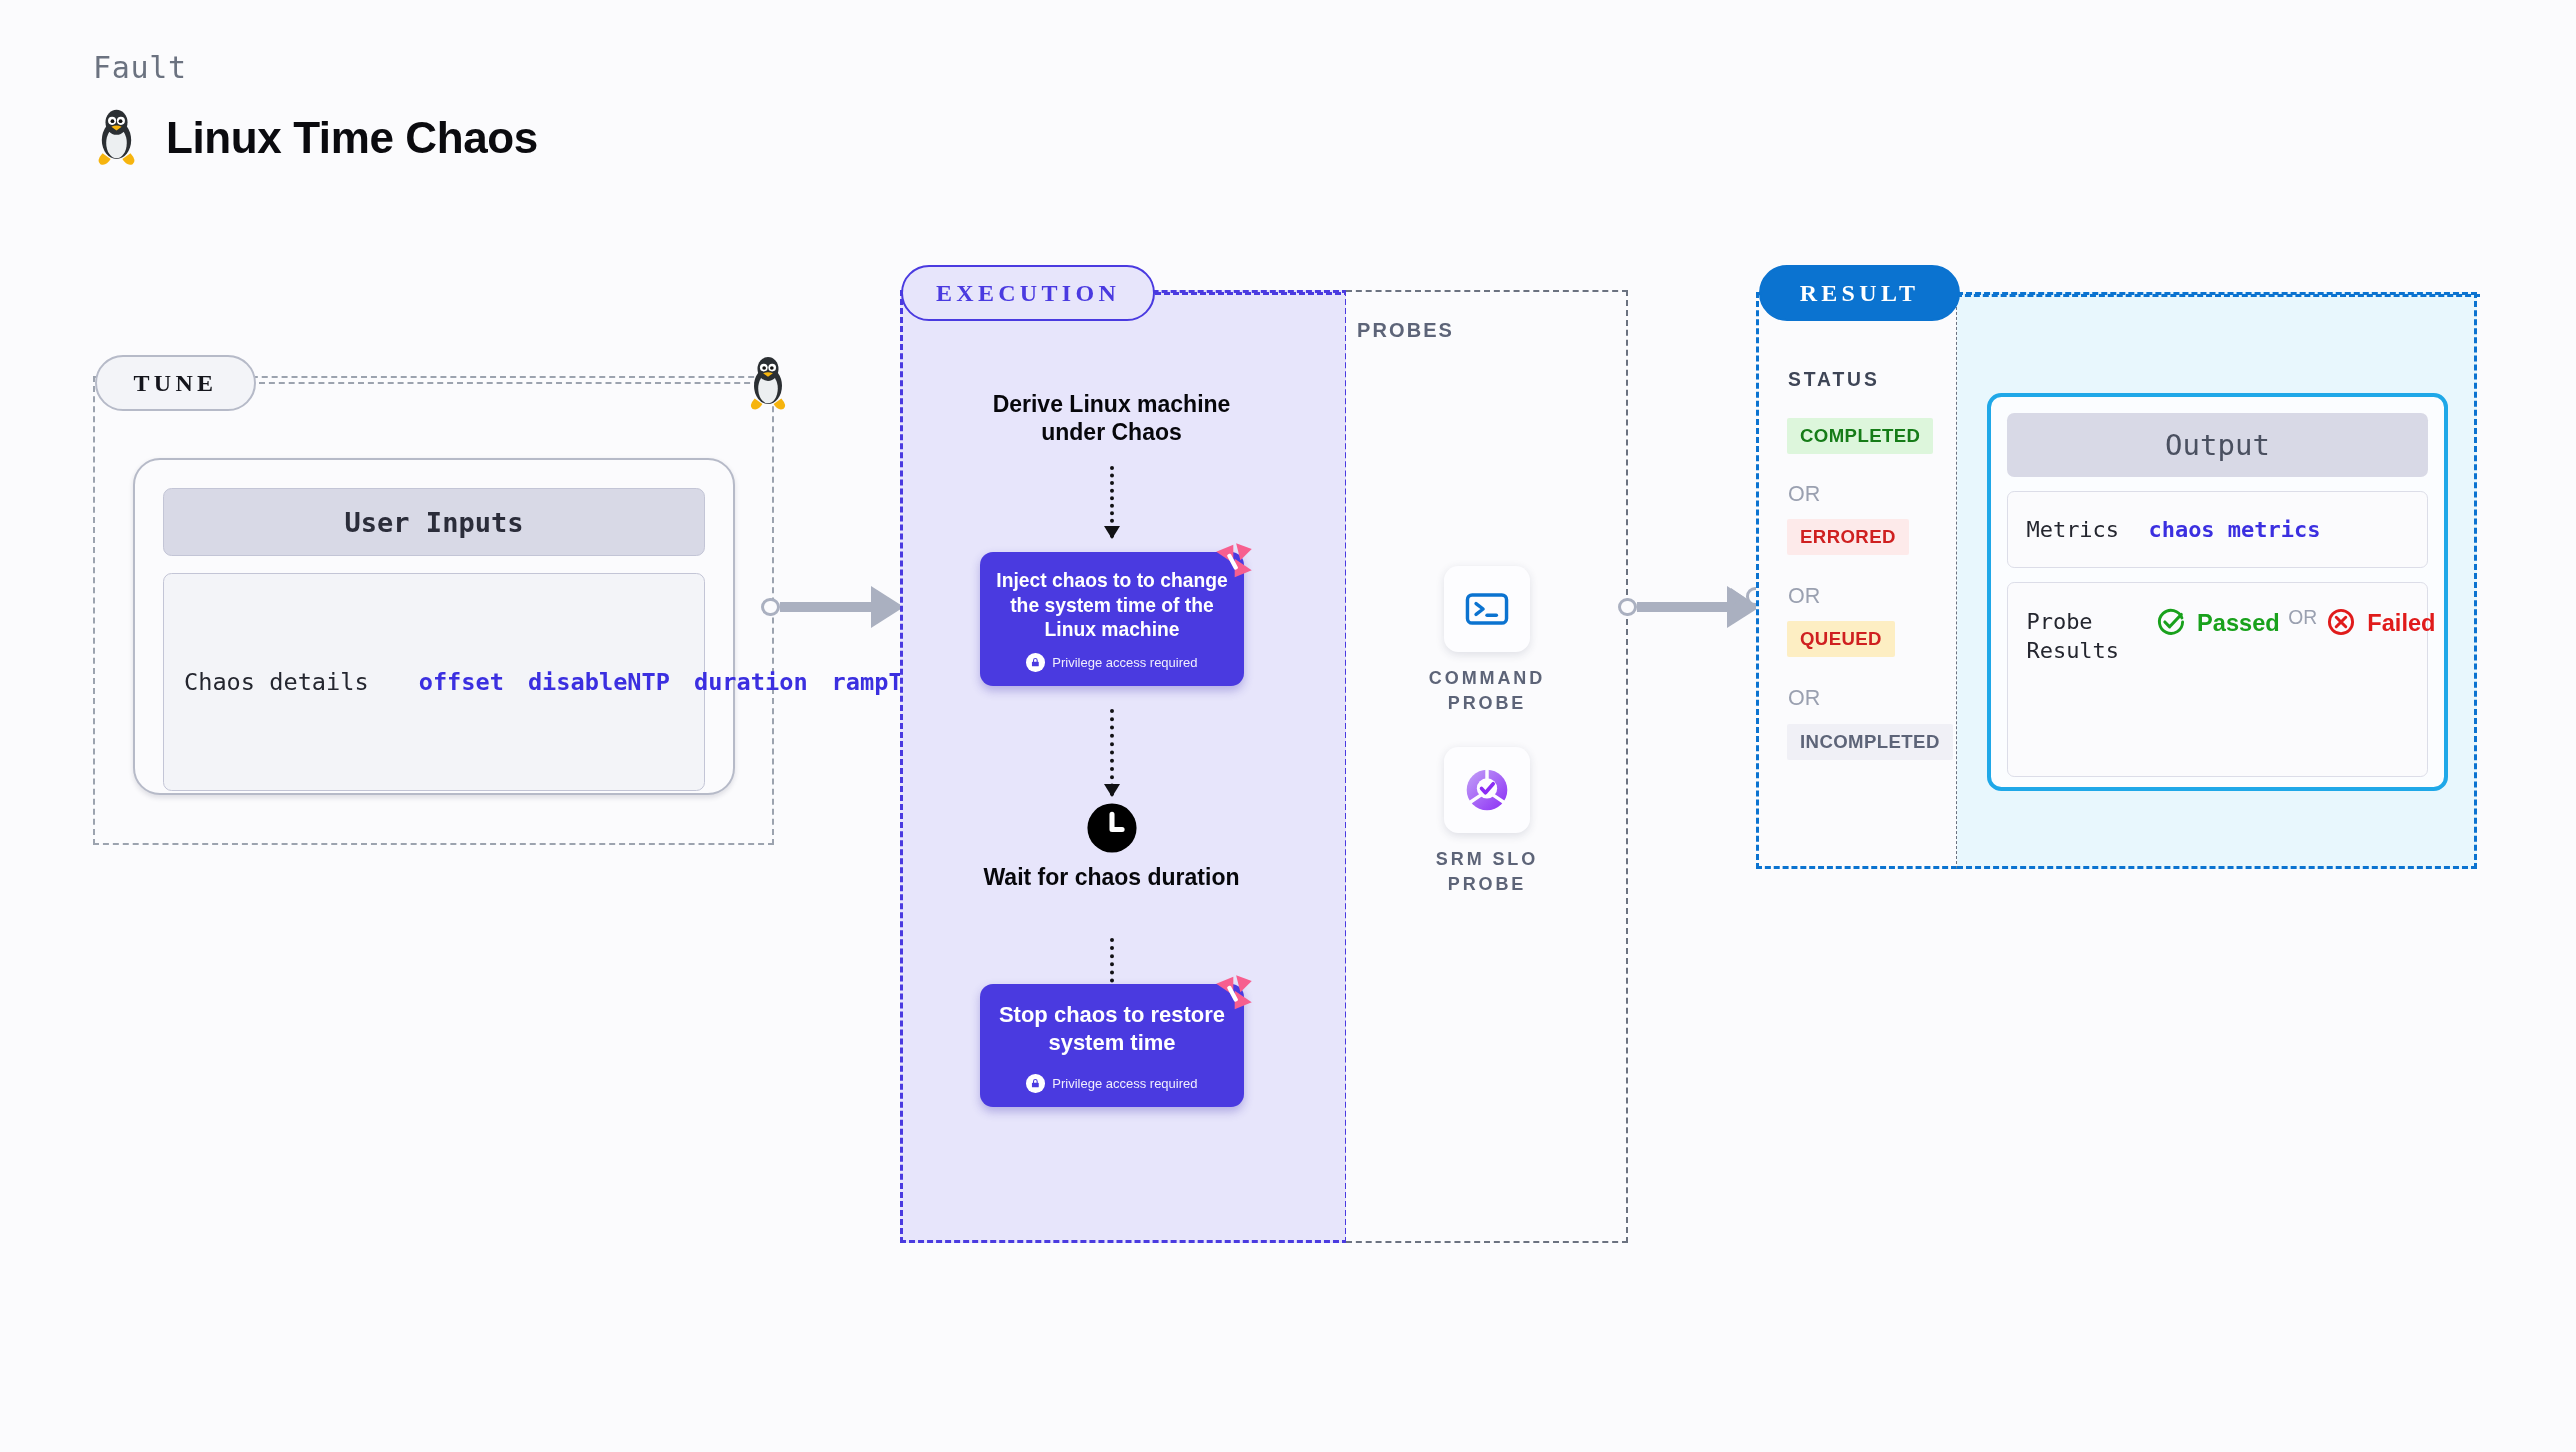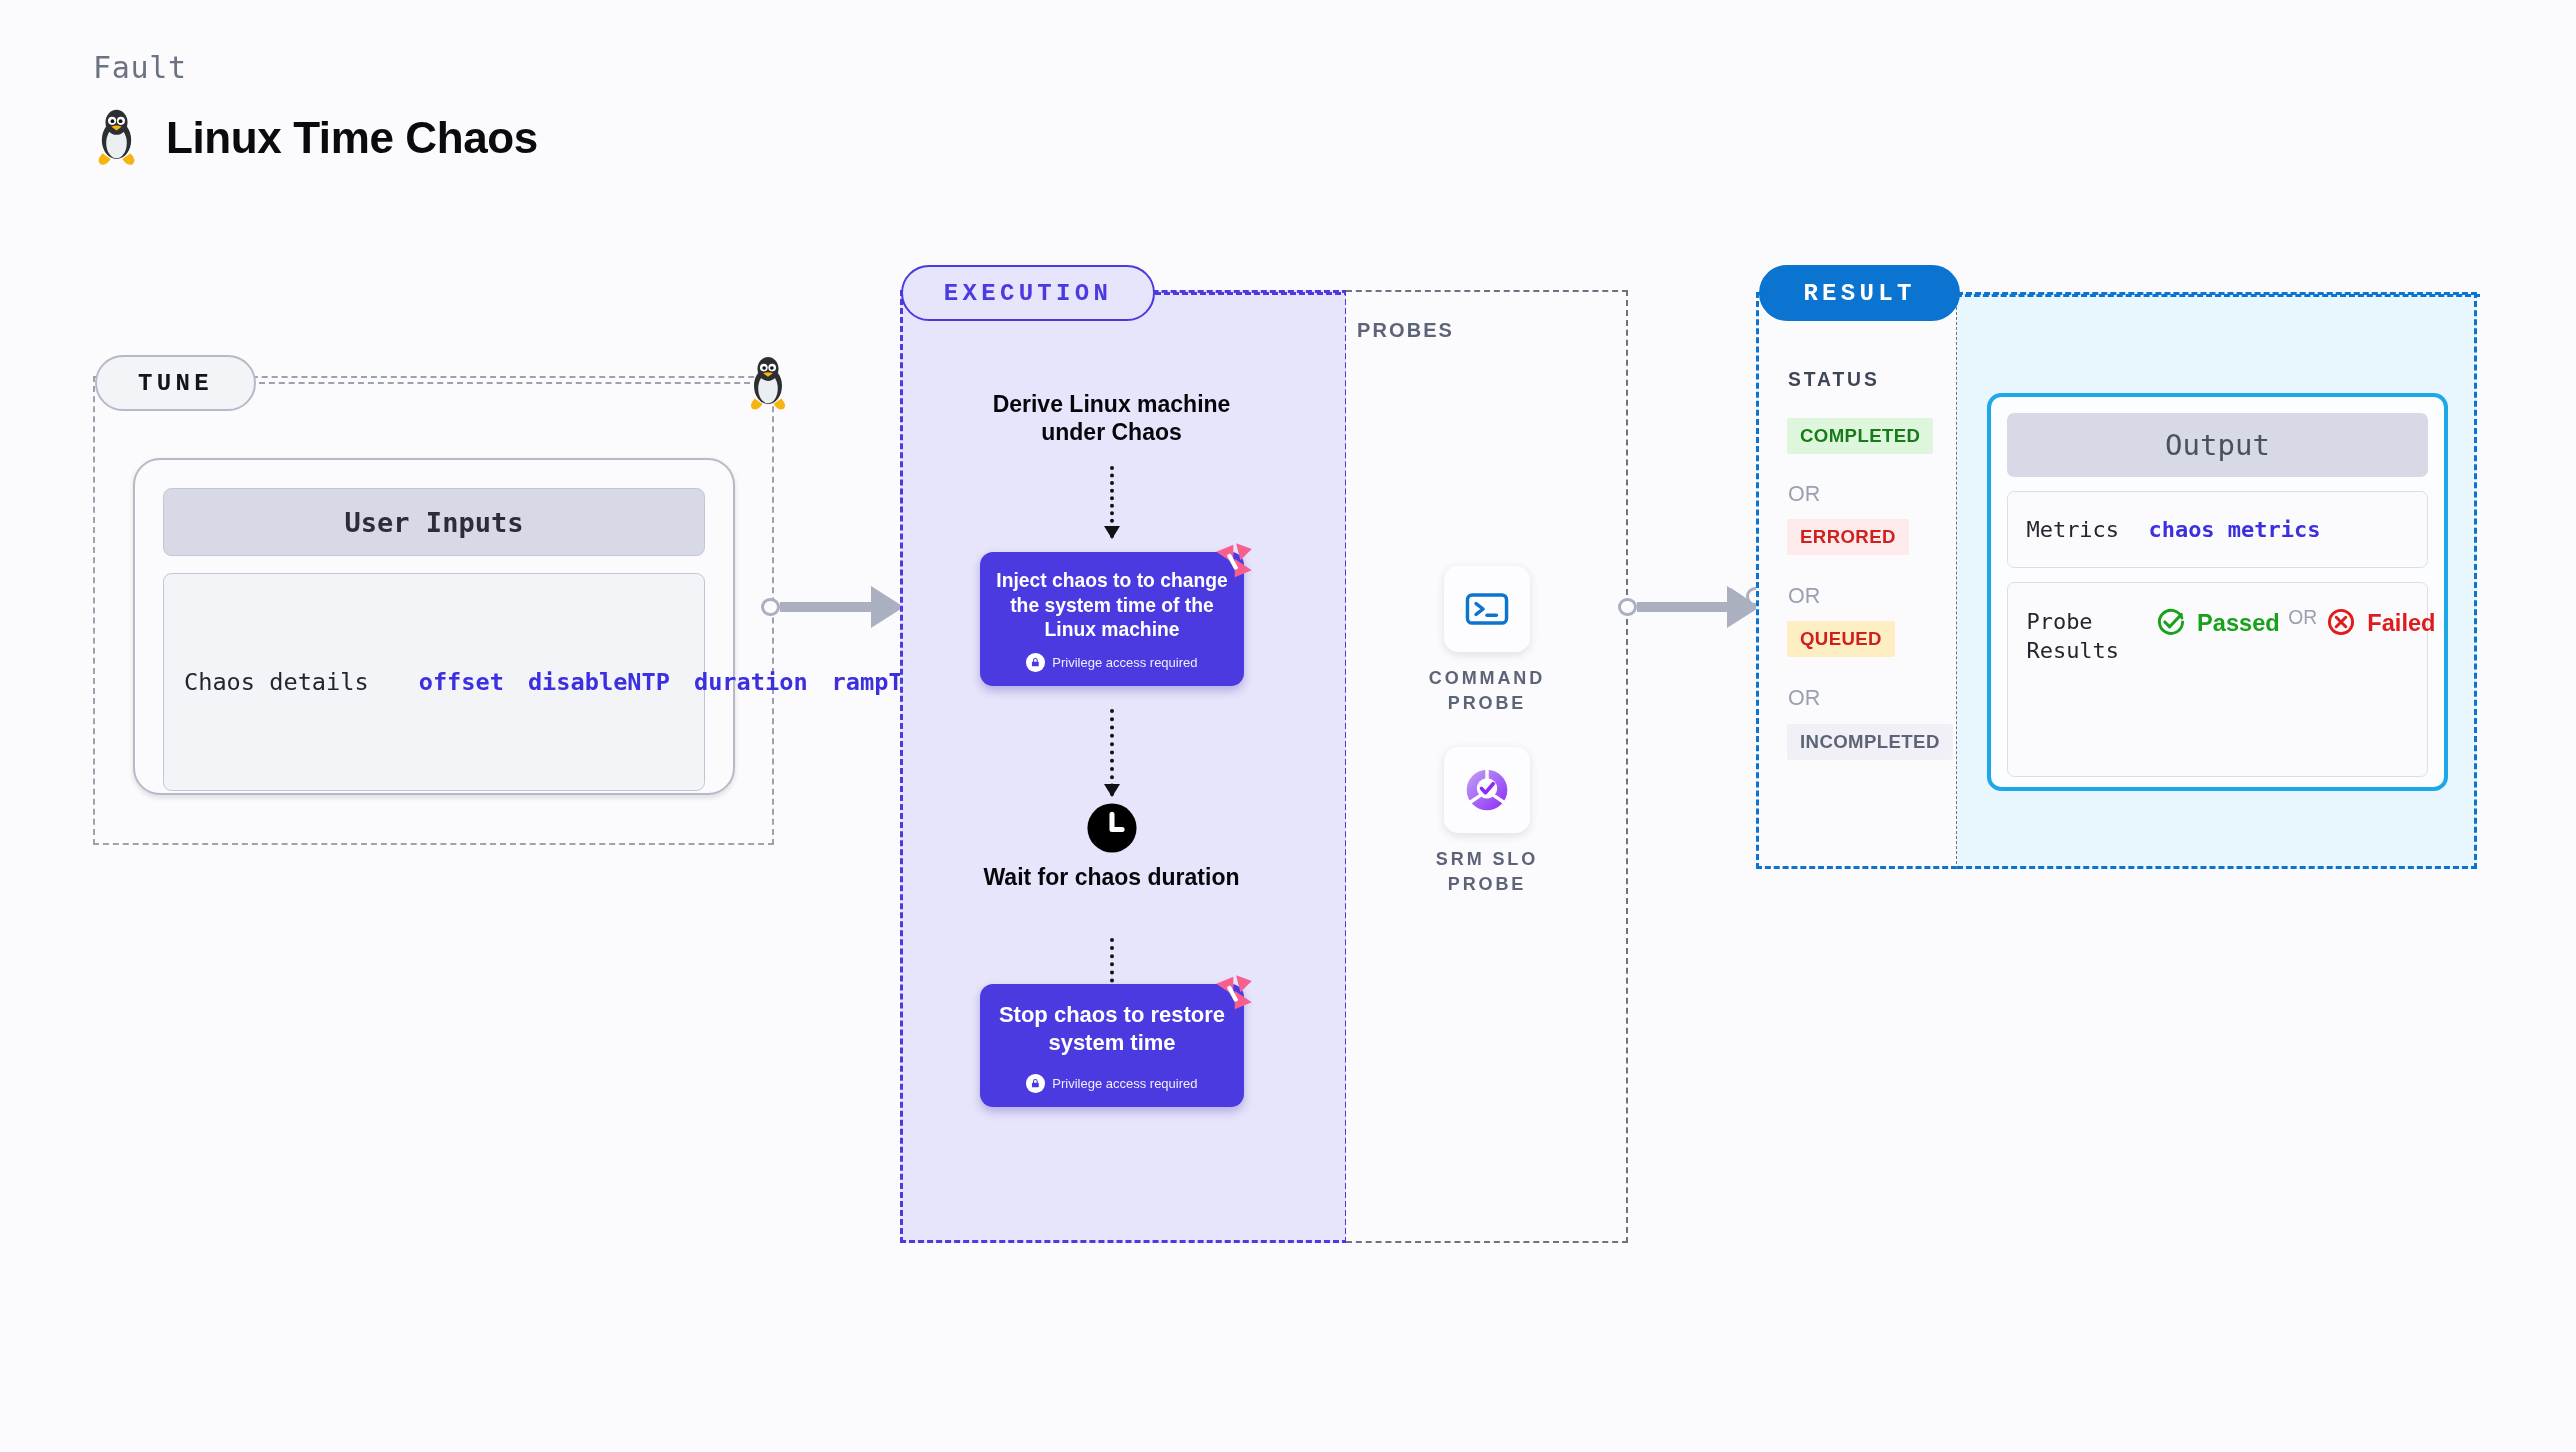--- a/index.html
+++ b/index.html
@@ -43,21 +43,21 @@
     border: 3.6px dashed #0b73d0; border-right: 1.4px dashed #6b7280; background: #fbfbfd;
   }
   .result-output-box {
     left: 1957px; top: 292px; width: 520px; height: 577px;
     border: 3.6px dashed #0b73d0; border-left: none; background: #e8f7fd;
   }
 
   
   .pill {
     position: absolute; display: flex; align-items: center; justify-content: center;
-    font-family: Liberation Mono, monospace; font-weight: 700;
+    font-family: Liberation Serif, serif; font-weight: 700;
     letter-spacing: 4.3px; border-radius: 716px; z-index: 20;
   }
   .pill-tune {
     left: 95px; top: 355px; width: 161px; height: 56px;
     background: #f3f4f8; border: 2.9px solid #b6bac8; color: #14151c; font-size: 24px; text-align: right;
   }
   .pill-exec {
     left: 901px; top: 265px; width: 254px; height: 56px;
     background: #e7e5fb; border: 2.9px solid #4a3ae0; color: #4a3ae0; font-size: 24px;
   }

